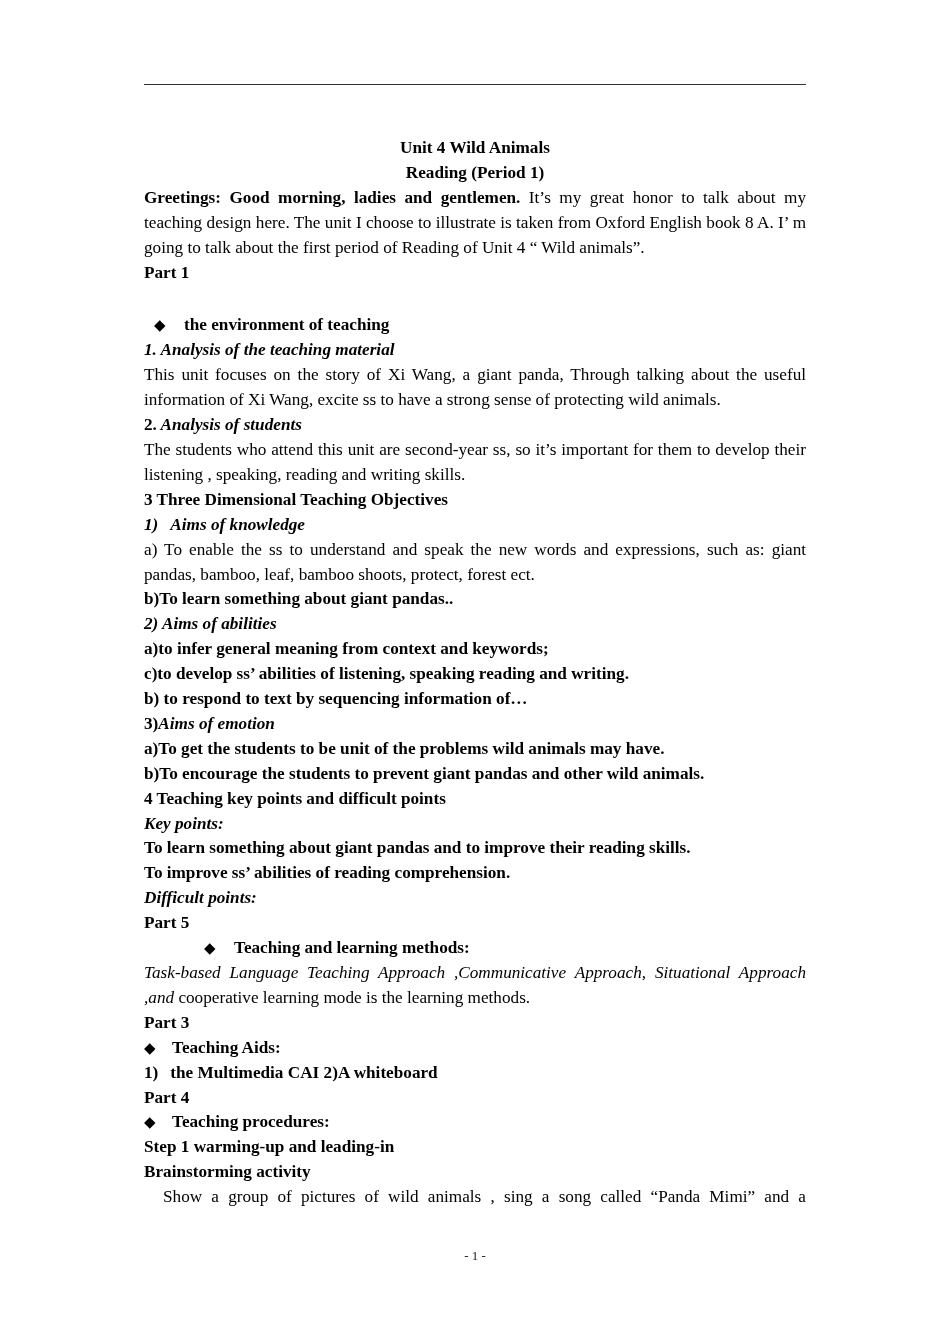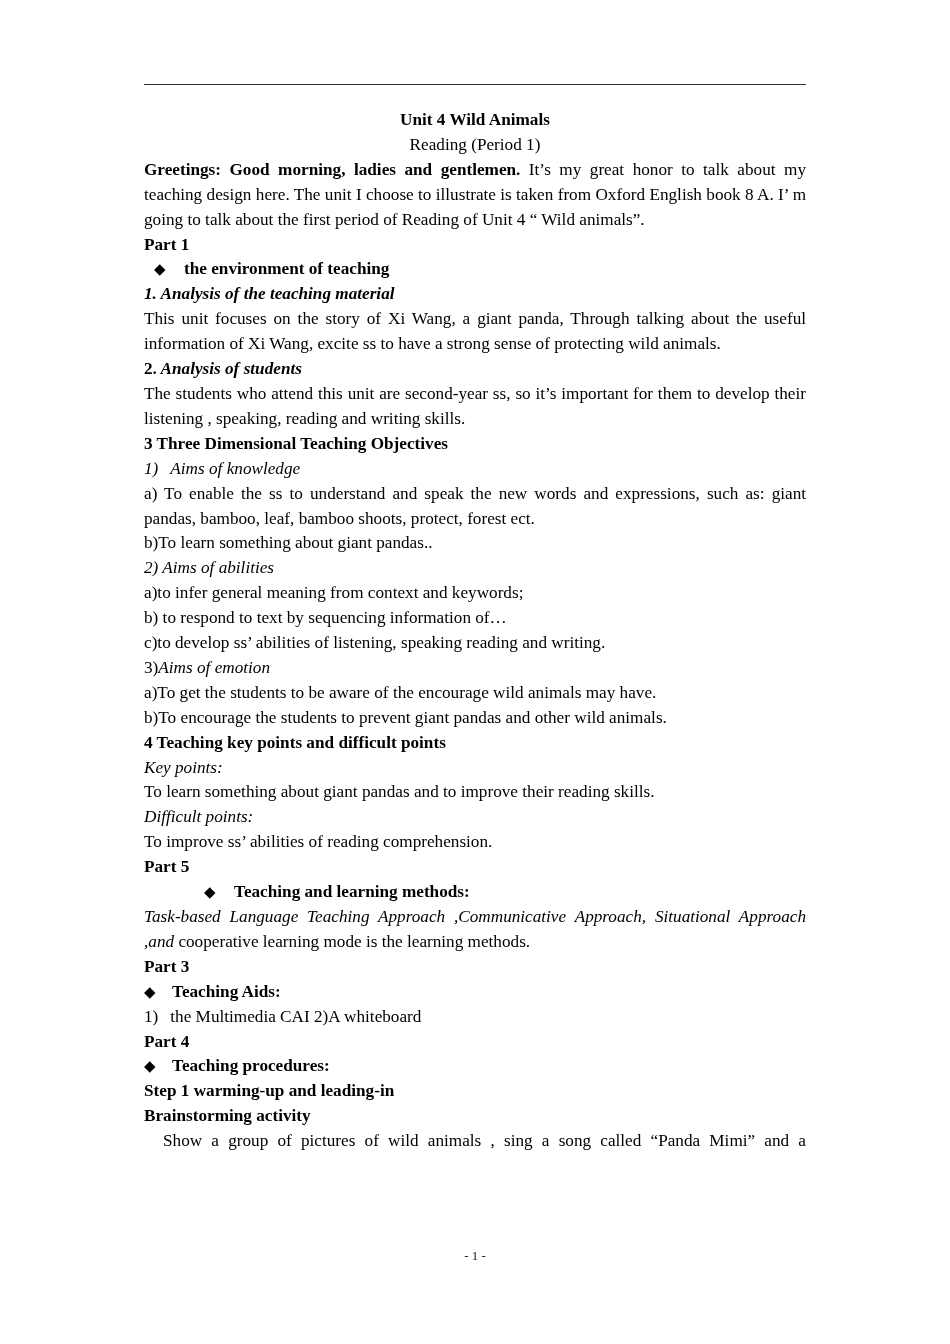--- a/index.html
+++ b/index.html
@@ -1,28 +1,28 @@
 <!DOCTYPE html>
 <html><head>
 <meta charset="utf-8">
 <style>
   html, body { margin:0; padding:0; background:#ffffff; }
   body { width:950px; height:1344px; position:relative; overflow:hidden;
          font-family:"Liberation Serif", "DejaVu Serif", serif; color:#000; }
   .header-rule { position:absolute; left:144px; top:84px; width:662px; height:0;
                  border-top:1.5px solid #333; }
-  .page { position:absolute; left:144px; top:108px; width:662px;
+  .page { position:absolute; left:144px; top:136px; width:662px;
           font-size:17.2px; line-height:24.9px; }
-  .line { display:block; white-space:nowrap; }
+  .line { display:block; white-space:nowrap;font-weight:bold; }
   .center { text-align:center; }
   .just { text-align:justify; text-align-last:left; white-space:normal; }
   .b { font-weight:bold; }
   .i { font-style:italic; }
   .bul { display:inline-block; width:14px; font-size:15px; }
-  .ind1 { padding-left:10px; }
+  .ind1 { padding-left:10px;margin-top:28px; }
   .ind2 { padding-left:60px; }
   .gap1 { display:inline-block; width:16px; }
   .gap2 { display:inline-block; width:14px; }
   .gap-num { display:inline-block; width:12px; }
   .footer { position:absolute; left:0; width:950px; top:1248px; text-align:center;
             font-size:13px; color:#222; }
 </style>
 </head>
 <body>
 
@@ -47,32 +47,32 @@
   </span>
   <div class="just">The students who attend this unit are second-year ss, so it’s important for them to develop their listening , speaking, reading and writing skills.</div>
   <span class="line b">3 Three Dimensional Teaching Objectives</span>
   <span class="line i">
     <span>1)</span><span class="gap-num"></span><span>Aims of knowledge</span>
   </span>
   <div class="just">a) To enable the ss to understand and speak the new words and expressions, such as: giant pandas, bamboo, leaf, bamboo shoots, protect, forest ect.</div>
   <span class="line">b)To learn something about giant pandas..</span>
   <span class="line i">2) Aims of abilities</span>
   <span class="line">a)to infer general meaning from context and keywords;</span>
+  <span class="line">c)to develop ss’ abilities of listening, speaking reading and writing.</span>
   <span class="line">b) to respond to text by sequencing information of…</span>
-  <span class="line">c)to develop ss’ abilities of listening, speaking reading and writing.</span>
   <span class="line">
     <span>3)</span><span class="i">Aims of emotion</span>
   </span>
-  <span class="line">a)To get the students to be aware of the encourage wild animals may have.</span>
+  <span class="line">a)To get the students to be unit of the problems wild animals may have.</span>
   <span class="line">b)To encourage the students to prevent giant pandas and other wild animals.</span>
   <span class="line b">4 Teaching key points and difficult points</span>
   <span class="line i">Key points:</span>
   <span class="line">To learn something about giant pandas and to improve their reading skills.</span>
+  <span class="line">To improve ss’ abilities of reading comprehension.</span>
   <span class="line i">Difficult points:</span>
-  <span class="line">To improve ss’ abilities of reading comprehension.</span>
 
   <span class="line b">Part 5</span>
   <span class="line b ind2">
     <span class="bul">◆</span><span class="gap1"></span><span>Teaching  and learning methods:</span>
   </span>
   <div class="just">
     <span class="i">Task-based Language Teaching Approach ,Communicative Approach,  Situational Approach ,and</span><span> cooperative learning mode is the learning methods.</span>
   </div>
 
   <span class="line b">Part 3</span>

